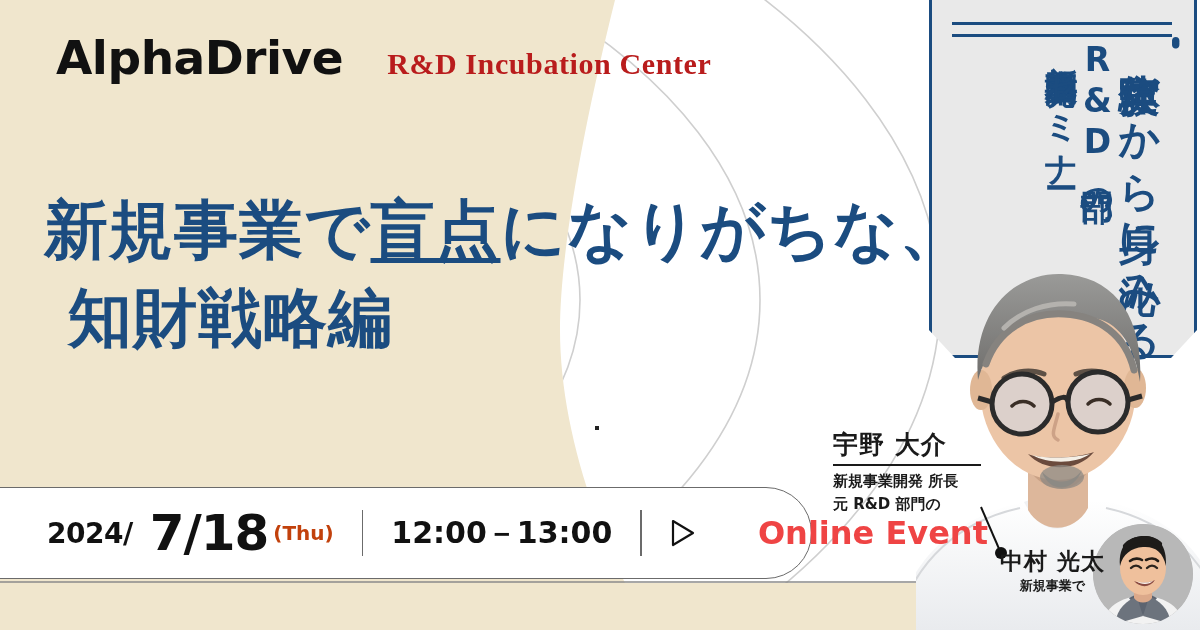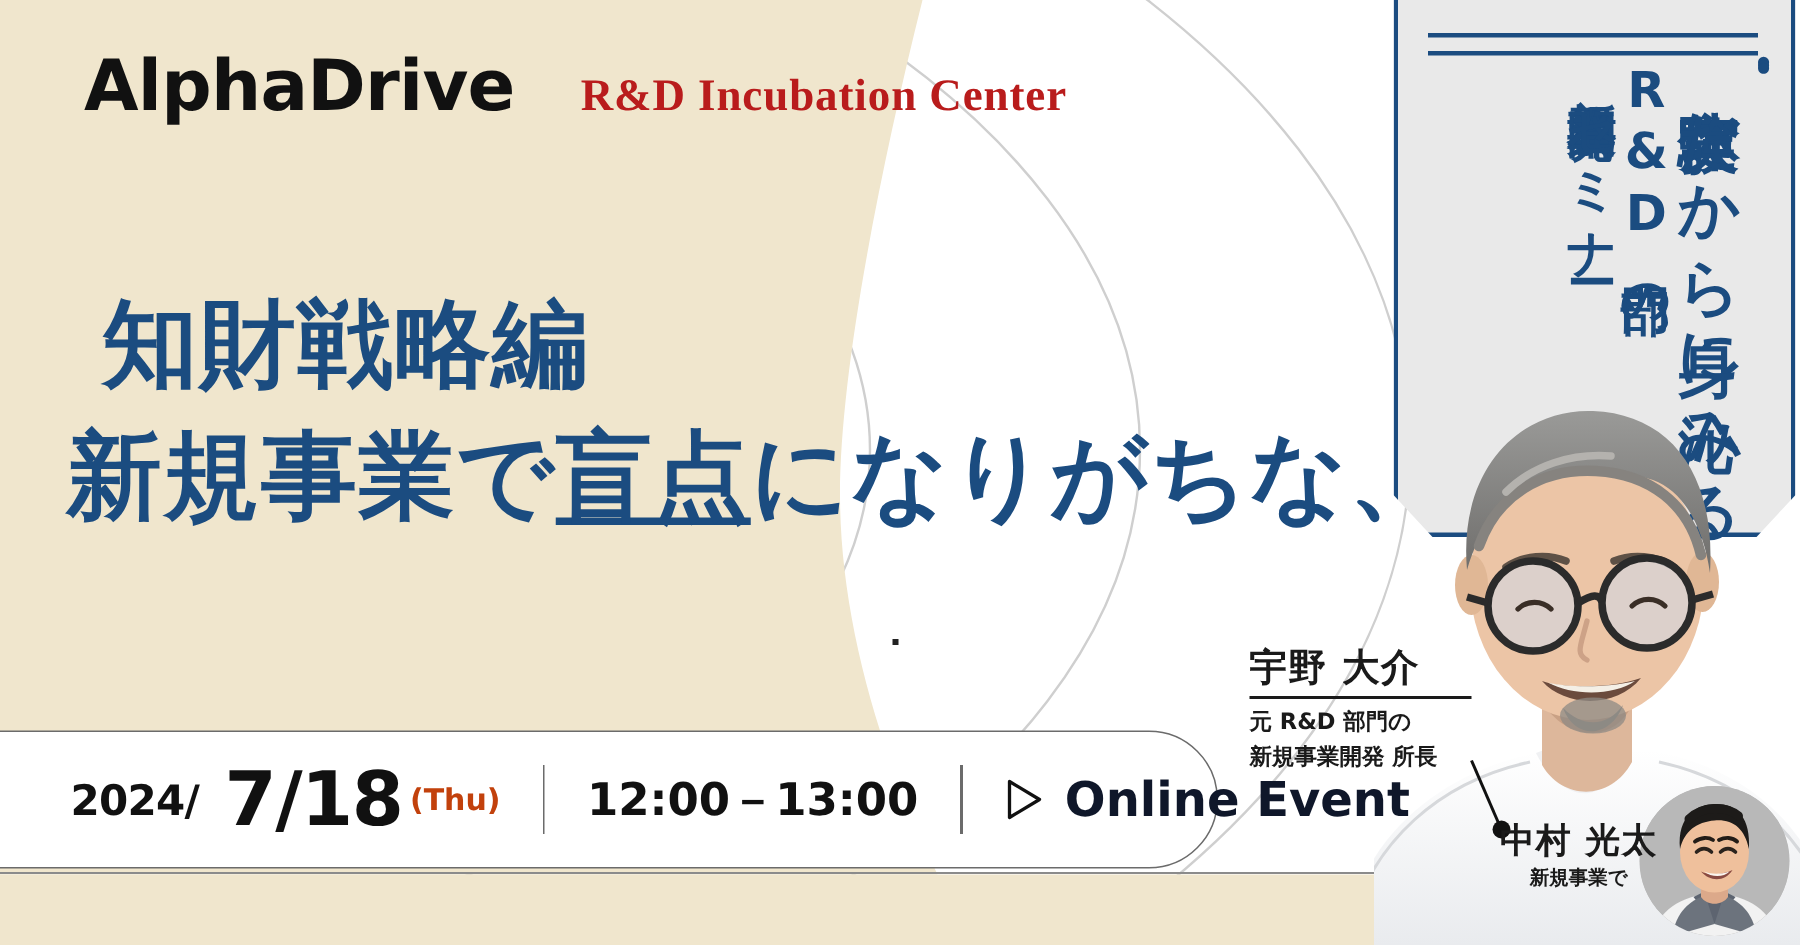--- a/index.html
+++ b/index.html
@@ -135,21 +135,21 @@
     font-family:"DejaVu Sans","Liberation Sans",sans-serif;
     font-size:20px;font-weight:700;color:#c2410c;margin-left:5px;
   }
   .tm{
     font-family:"DejaVu Sans","Liberation Sans",sans-serif;
     font-size:30px;font-weight:700;color:#111;letter-spacing:0px;white-space:nowrap;
   }
   .play-ico{margin-right:14px;display:flex;align-items:center;}
   .oev{
     font-family:"DejaVu Sans","Liberation Sans",sans-serif;
-    font-size:32px;font-weight:700;color:#0f172a;letter-spacing:0px;white-space:nowrap;
+    font-size:32px;font-weight:700;color:#ef4444;letter-spacing:0px;white-space:nowrap;margin-left:48px;
   }
 </style>
 </head>
 <body>
 
 <div id="stage">
 
   <svg class="bg-svg" viewBox="0 0 1200 630" preserveAspectRatio="none">
     <defs>
       <clipPath id="clipAll">
@@ -174,22 +174,22 @@
       <path d="M0,582 L1090,582 L1140,630" fill="none" stroke="#8b8b8b" stroke-width="1.4"></path>
     </g>
   </svg>
 
   <div class="header">
     <div class="logo">AlphaDrive</div>
     <div class="logo-sub">R&amp;D Incubation Center</div>
   </div>
 
   <div class="title-block">
+    <div class="title-line"><span>新規事業で</span><span class="em">盲点</span><span>になりがちな、</span></div>
     <div class="title-line l2">知財戦略編</div>
-    <div class="title-line"><span>新規事業で</span><span class="em">盲点</span><span>になりがちな、</span></div>
   </div>
 
   <div class="tiny-dot"></div>
 
   <div class="vbox"></div>
   <div class="vbox-rule"></div>
   <div class="vtext">
     <div class="vcol big"><span class="dotted">実体験</span><span>だから身に沁みる</span></div>
     <div class="vcol mid">R&amp;D部門の</div>
     <div class="vcol small">新規事業開発セミナー</div>
@@ -281,22 +281,22 @@
   </div>
 
   <svg style="position:absolute;left:0;top:0;width:1200px;height:630px;z-index:10;pointer-events:none;" viewBox="0 0 1200 630">
     <path d="M981,507 L1000,551" stroke="#111" stroke-width="2" fill="none"></path>
     <circle cx="1001" cy="553" r="6" fill="#111"></circle>
   </svg>
 
   <div class="spk1">
     <div class="nm">宇野 大介</div>
     <div class="rule"></div>
+    <div class="rl">新規事業開発 所長</div>
     <div class="rl">元 R&amp;D 部門の</div>
-    <div class="rl">新規事業開発 所長</div>
   </div>
 
   <div class="spk2">
     <div class="nm">中村 光太</div>
     <div class="rl">新規事業で</div>
   </div>
 
   <div class="infobar">
     <div class="ib-inner">
       <div class="seg">

